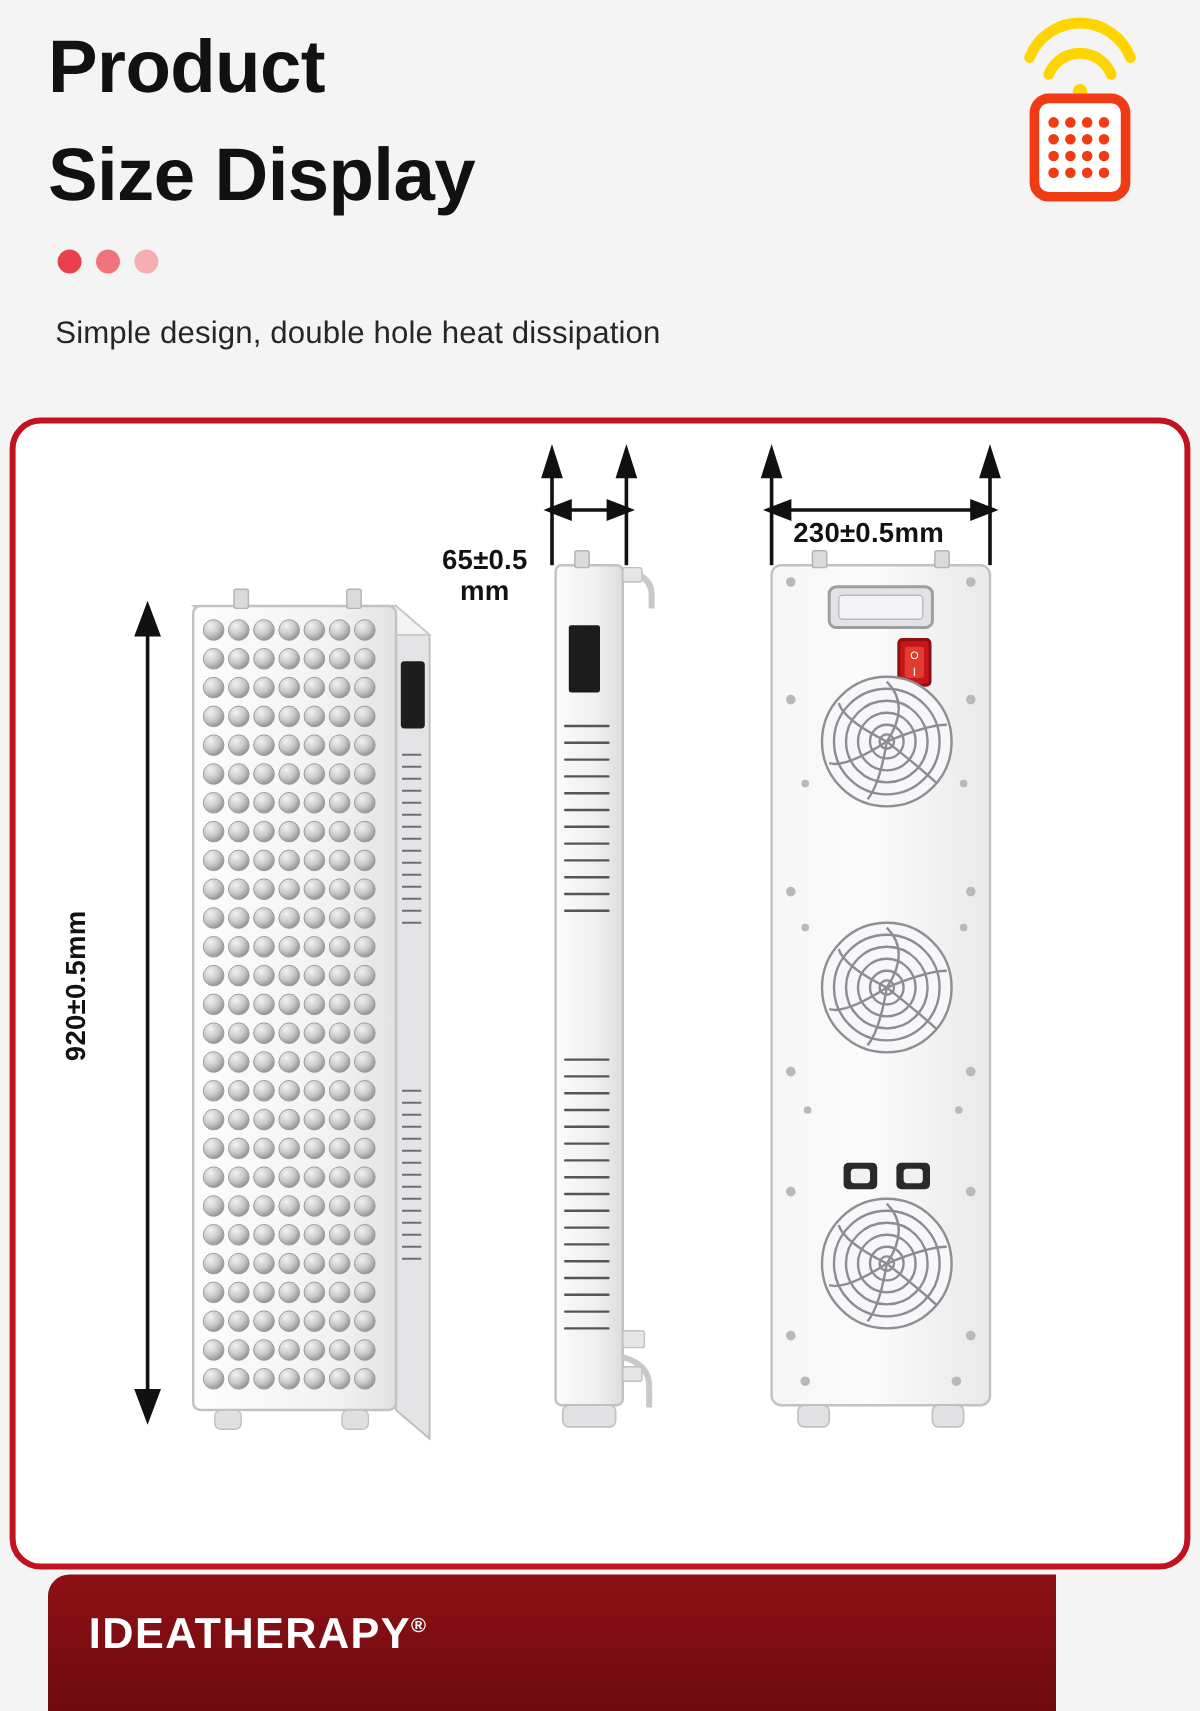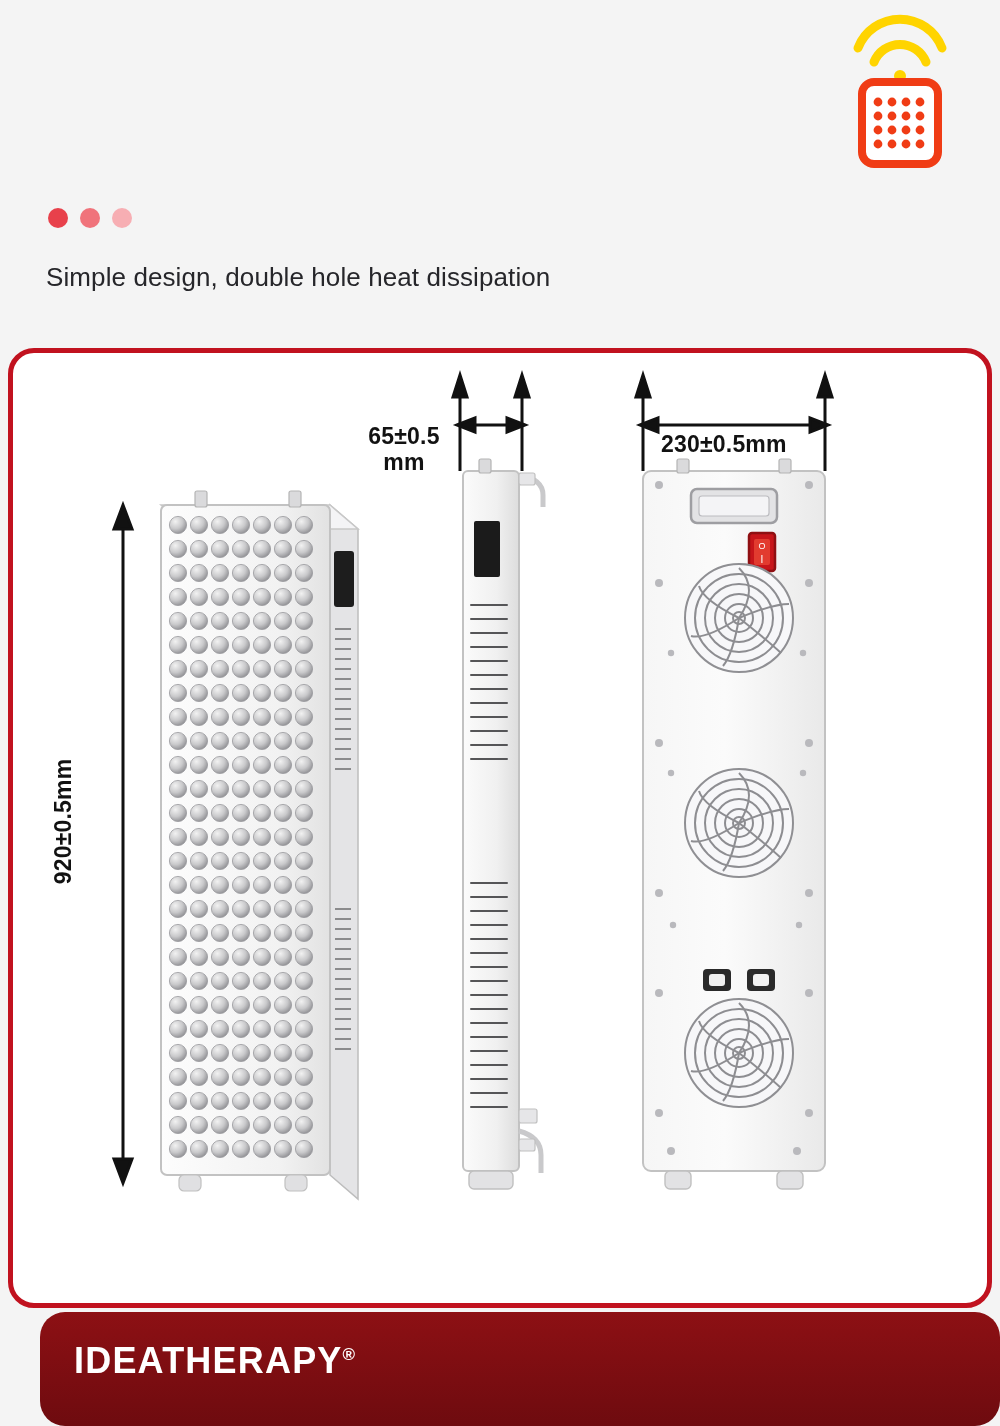--- a/index.html
+++ b/index.html
@@ -88,21 +88,21 @@
   
   .dim-label {
     position: absolute;
     font-size: 23px;
     font-weight: bold;
     color: #121212;
     letter-spacing: 0.2px;
   }
   .dim-65 {
     left: 336px;
-    top: 70px;
+    top: 100px;
     width: 110px;
     text-align: center;
     line-height: 1.15;
     white-space: pre-line;
   }
   .dim-230 {
     left: 636px;
     top: 78px;
     width: 200px;
     text-align: left;
@@ -115,45 +115,46 @@
     text-align: center;
     transform: rotate(-90deg);
     transform-origin: center center;
   }
 
   
   .footer {
     position: absolute;
     left: 40px;
     top: 1312px;
-    width: 960px;
+    width: 840px;
     height: 114px;
     background: #8a0f14;
     background: linear-gradient(180deg,#8d1014 0%, #6e0b0f 100%);
     border-top-left-radius: 18px;
-    border-radius: 25px;
   }
   .brand {
     position: absolute;
     left: 34px;
     top: 28px;
     font-size: 36px;
     font-weight: bold;
     color: #ffffff;
     letter-spacing: 1.2px;
   }
   .brand sup {
     font-size: 17px;
     vertical-align: super;
   }
 </style>
 </head>
 <body>
 
 <div class="header">
+  <div class="title">Product
+Size Display</div>
 
   <div class="dots">
     <span class="dot" style="background:#e8414b"></span>
     <span class="dot" style="background:#f0737b"></span>
     <span class="dot" style="background:#f7aeb3"></span>
   </div>
 
   <div class="subtitle">Simple design, double hole heat dissipation</div>
 
   <div class="remote-icon">

